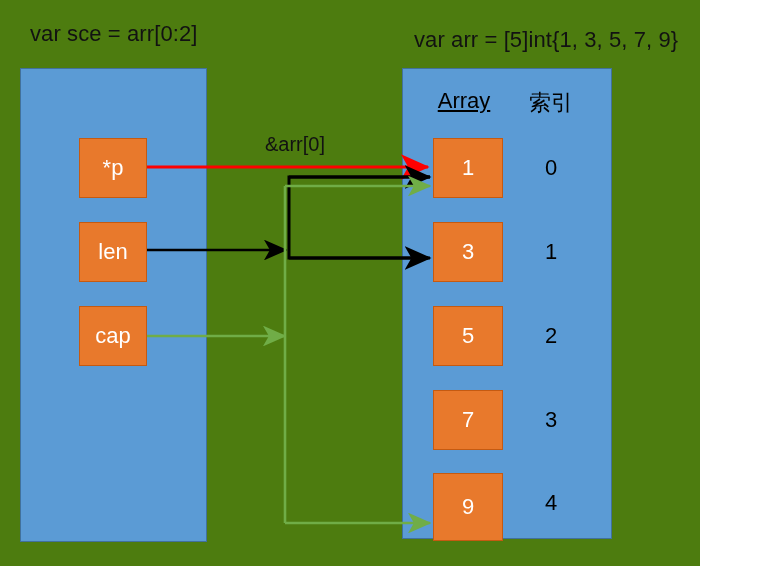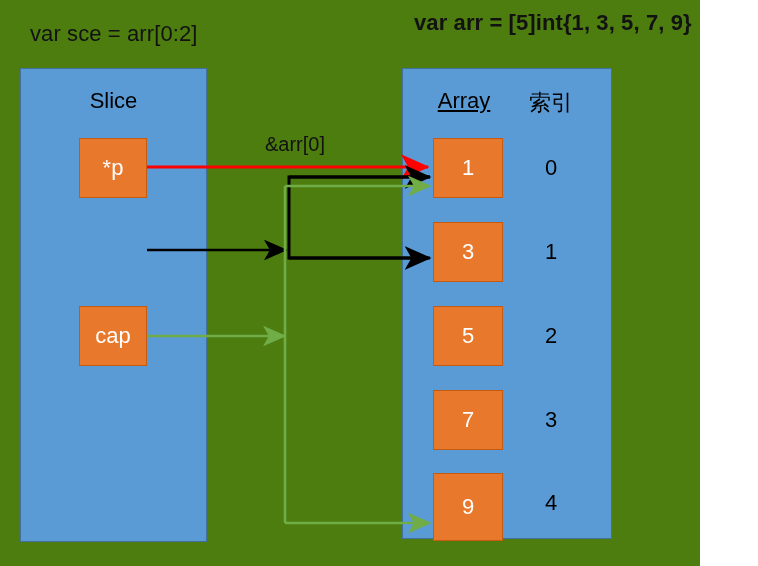--- a/index.html
+++ b/index.html
@@ -67,26 +67,26 @@
     height: 566px;
     pointer-events: none;
   }
 </style>
 </head>
 <body>
 
 <div id="canvas">
 
   <div class="caption" style="left:30px; top:21px;">var sce = arr[0:2]</div>
-  <div class="caption" style="left:414px; top:10px;font-weight:bold;">var arr = [5]int{1, 3, 5, 7, 9}</div>
+  <div class="caption" style="left:414px; top:27px;">var arr = [5]int{1, 3, 5, 7, 9}</div>
 
   <div class="panel" style="left:20px; top:68px; width:187px; height:474px;"></div>
-  <div class="panel-title" style="left:20px; top:88px; width:187px;">Slice</div>
 
   <div class="cell" style="left:79px; top:138px; width:68px; height:60px;">*p</div>
+  <div class="cell" style="left:79px; top:222px; width:68px; height:60px;">len</div>
   <div class="cell" style="left:79px; top:306px; width:68px; height:60px;">cap</div>
 
   <div class="panel" style="left:402px; top:68px; width:210px; height:471px;"></div>
   <div class="panel-title" style="left:424px; top:88px; width:80px;text-decoration:underline;">Array</div>
   <div class="panel-title" style="left:518px; top:88px; width:66px;font-family:Liberation Serif, serif;">索引</div>
 
   <div class="cell" style="left:433px; top:138px; width:70px; height:60px;">1</div>
   <div class="cell" style="left:433px; top:222px; width:70px; height:60px;">3</div>
   <div class="cell" style="left:433px; top:306px; width:70px; height:60px;">5</div>
   <div class="cell" style="left:433px; top:390px; width:70px; height:60px;">7</div>

